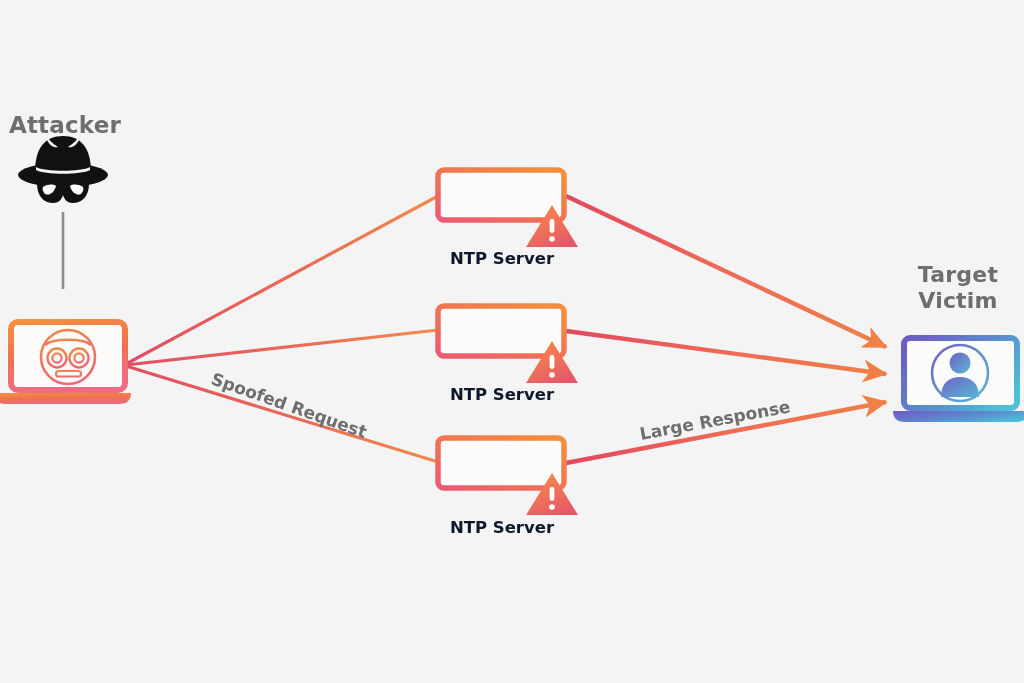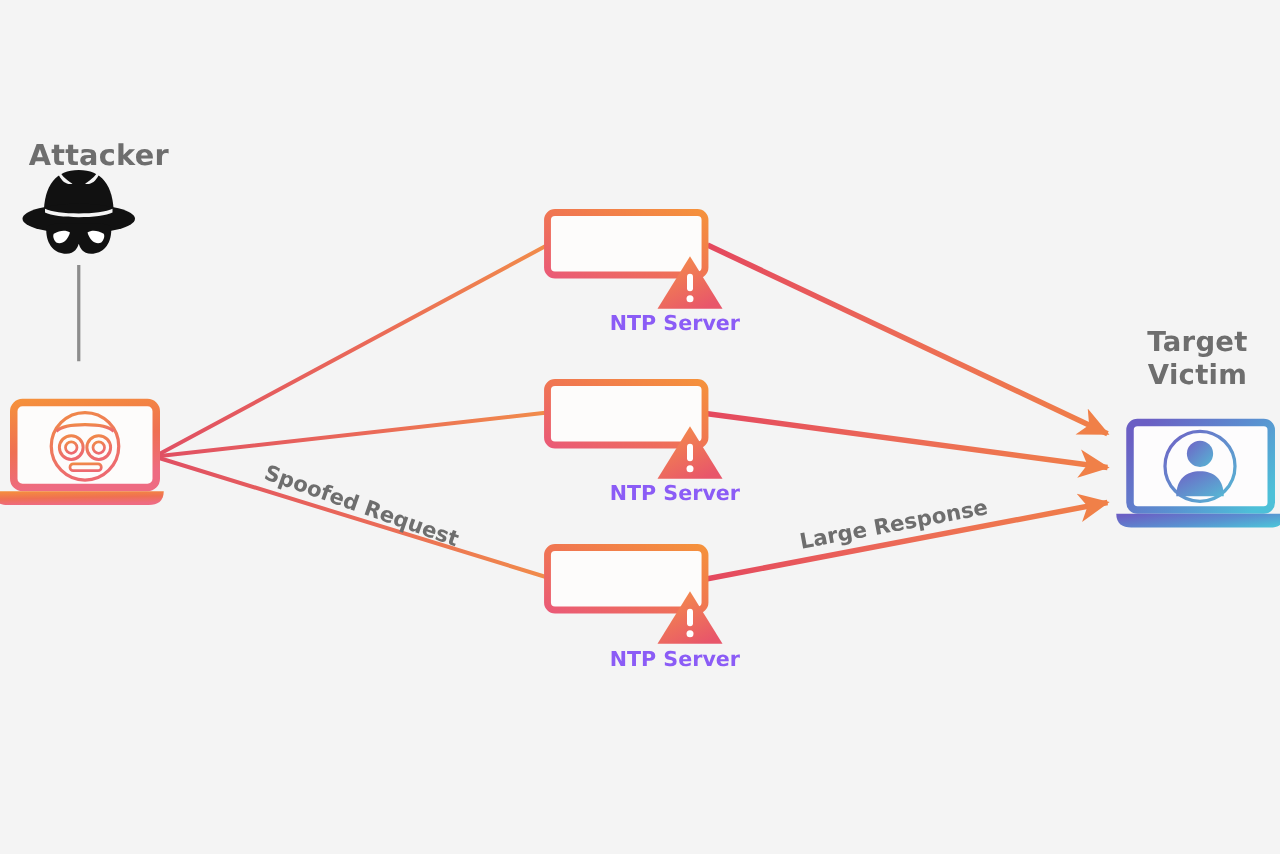--- a/index.html
+++ b/index.html
@@ -35,40 +35,39 @@
     text-align: center;
     letter-spacing: 0.2px;
     white-space: pre-line;
     line-height: 1.18;
   }
   #label-attacker {
     left: 0px;
     top: 112px;
     width: 130px;
     font-size: 23px;
-    padding-left: 14px;
   }
   #label-bot {
     left: 0px;
     top: 292px;
     width: 130px;
     font-size: 23px;
   }
   #label-target {
     left: 888px;
     top: 262px;
     width: 140px;
     font-size: 22px;
   }
   .server-label {
     position: absolute;
-    color: #8b5cf6;
+    color: #0f172a;
     font-weight: bold;
     font-size: 16.5px;
-    text-align: right;
+    text-align: center;
     width: 180px;
   }
   #label-server-0 { left: 412px; top: 249px; }
   #label-server-1 { left: 412px; top: 385px; }
   #label-server-2 { left: 412px; top: 518px; }
 
   .edge-label {
     position: absolute;
     color: #6e6e6e;
     font-weight: bold;

